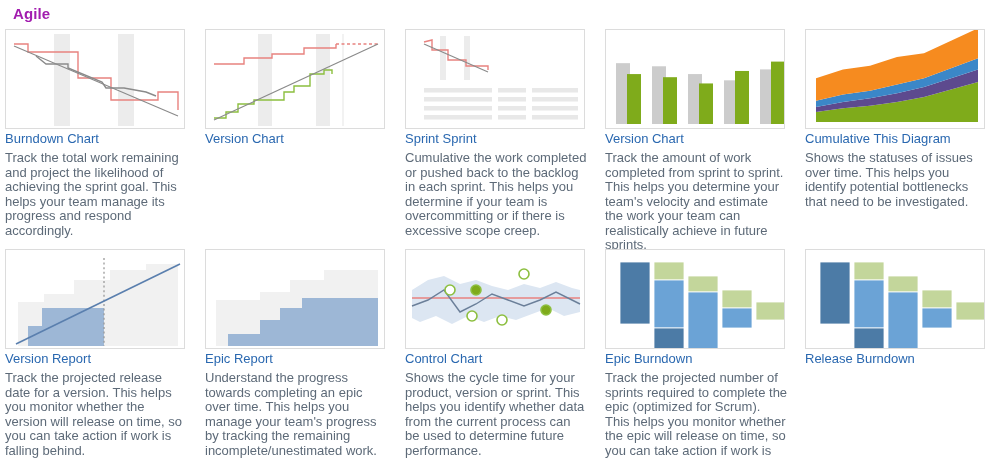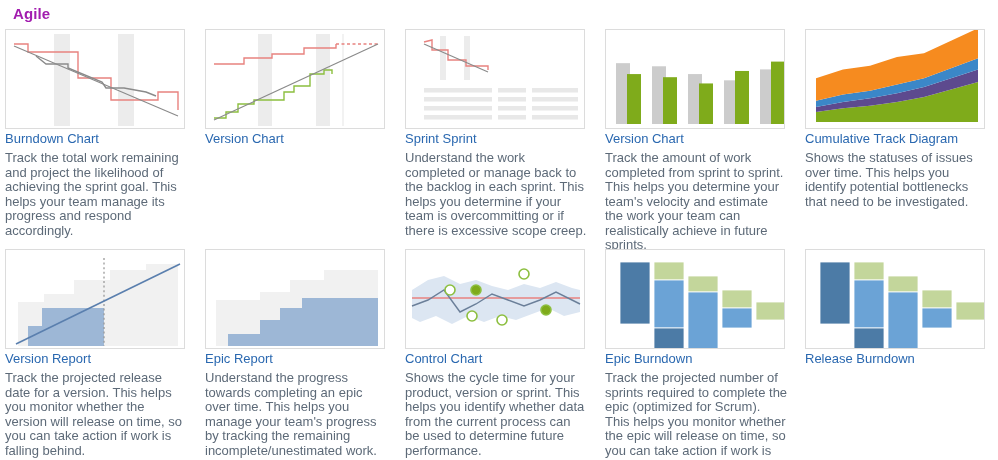--- a/index.html
+++ b/index.html
@@ -106,21 +106,21 @@
             <rect x="18" y="85" width="68" height="4.5" fill="#e8e8e8"></rect>
             <rect x="92" y="58" width="28" height="4.5" fill="#e8e8e8"></rect>
             <rect x="92" y="67" width="28" height="4.5" fill="#e8e8e8"></rect>
             <rect x="92" y="76" width="28" height="4.5" fill="#e8e8e8"></rect>
             <rect x="92" y="85" width="28" height="4.5" fill="#e8e8e8"></rect>
             <rect x="126" y="58" width="46" height="4.5" fill="#e8e8e8"></rect>
             <rect x="126" y="67" width="46" height="4.5" fill="#e8e8e8"></rect>
             <rect x="126" y="76" width="46" height="4.5" fill="#e8e8e8"></rect>
             <rect x="126" y="85" width="46" height="4.5" fill="#e8e8e8"></rect>
           </svg>
-        </div><a class="card-title">Sprint Sprint</a><div class="card-desc">Understand the work completed or manage back to the backlog in each sprint. This helps you determine if your team is overcommitting or if there is excessive scope creep.</div></div>
+        </div><a class="card-title">Sprint Sprint</a><div class="card-desc">Cumulative the work completed or pushed back to the backlog in each sprint. This helps you determine if your team is overcommitting or if there is excessive scope creep.</div></div>
       <div class="card"><div class="thumb">
           <svg width="180" height="100" viewBox="0 0 180 100">
             <rect x="10" y="33.16" width="14" height="60.84" fill="#cccccc"></rect>
             <rect x="21" y="44.08" width="14" height="49.92" fill="#7fab1b"></rect>
             <rect x="46" y="36.28" width="14" height="57.72" fill="#cccccc"></rect>
             <rect x="57" y="47.199999999999996" width="14" height="46.800000000000004" fill="#7fab1b"></rect>
             <rect x="82" y="44.08" width="14" height="49.92" fill="#cccccc"></rect>
             <rect x="93" y="53.44" width="14" height="40.56" fill="#7fab1b"></rect>
             <rect x="118" y="50.32" width="14" height="43.68" fill="#cccccc"></rect>
             <rect x="129" y="40.96" width="14" height="53.04" fill="#7fab1b"></rect>
@@ -128,21 +128,21 @@
             <rect x="165" y="31.599999999999994" width="14" height="62.400000000000006" fill="#7fab1b"></rect>
           </svg>
         </div><a class="card-title">Version Chart</a><div class="card-desc">Track the amount of work completed from sprint to sprint. This helps you determine your team's velocity and estimate the work your team can realistically achieve in future sprints.</div></div>
       <div class="card"><div class="thumb">
           <svg width="180" height="100" viewBox="0 0 180 100">
             <polygon points="10,82 37,78.25 64,75.75 91,72 118,67 145,59.5 172,52 172,92 145,92 118,92 91,92 64,92 37,92 10,92" fill="#7fab1b"></polygon>
             <polygon points="10,77 37,72 64,68.25 91,63.25 118,57 145,48.25 172,39.5 172,52 145,59.5 118,67 91,72 64,75.75 37,78.25 10,82" fill="#5d4a8e"></polygon>
             <polygon points="10,70.75 37,64.5 64,60.75 91,54.5 118,48.25 145,38.25 172,28.25 172,39.5 145,48.25 118,57 91,63.25 64,68.25 37,72 10,77" fill="#3b87c8"></polygon>
             <polygon points="10,48.25 37,39.5 64,35.75 91,27 118,23.25 145,10.75 172,-1.75 172,28.25 145,38.25 118,48.25 91,54.5 64,60.75 37,64.5 10,70.75" fill="#f68b1f"></polygon>
           </svg>
-        </div><a class="card-title">Cumulative Track Diagram</a><div class="card-desc">Shows the statuses of issues over time. This helps you identify potential bottlenecks that need to be investigated.</div></div>
+        </div><a class="card-title">Cumulative This Diagram</a><div class="card-desc">Shows the statuses of issues over time. This helps you identify potential bottlenecks that need to be investigated.</div></div>
       <div class="card"><div class="thumb">
           <svg width="180" height="100" viewBox="0 0 180 100">
             <rect x="12" y="52" width="26" height="44" fill="#f1f1f1"></rect>
             <rect x="38" y="44" width="30" height="52" fill="#f1f1f1"></rect>
             <rect x="68" y="30" width="36" height="66" fill="#f1f1f1"></rect>
             <rect x="104" y="20" width="36" height="76" fill="#f1f1f1"></rect>
             <rect x="140" y="14" width="32" height="82" fill="#f1f1f1"></rect>
             <rect x="22" y="76" width="14" height="20" fill="#9db7d6"></rect>
             <rect x="36" y="58" width="62" height="38" fill="#9db7d6"></rect>
             <line x1="98" y1="8" x2="98" y2="96" stroke="#9a9a9a" stroke-width="1.3" stroke-dasharray="2,2.6"></line>

